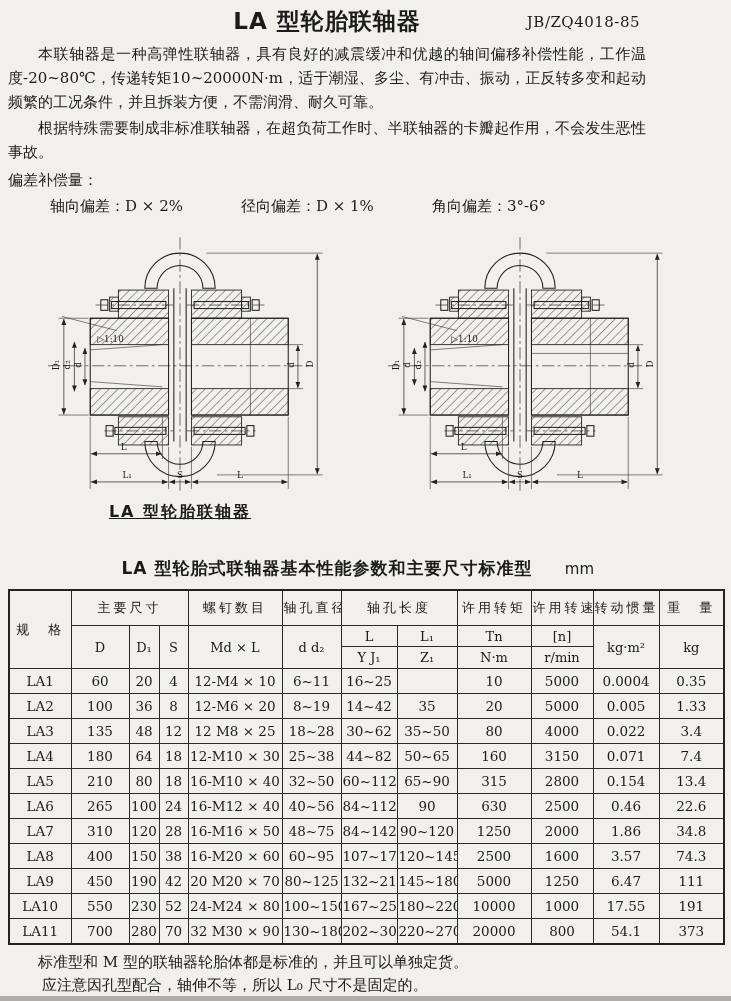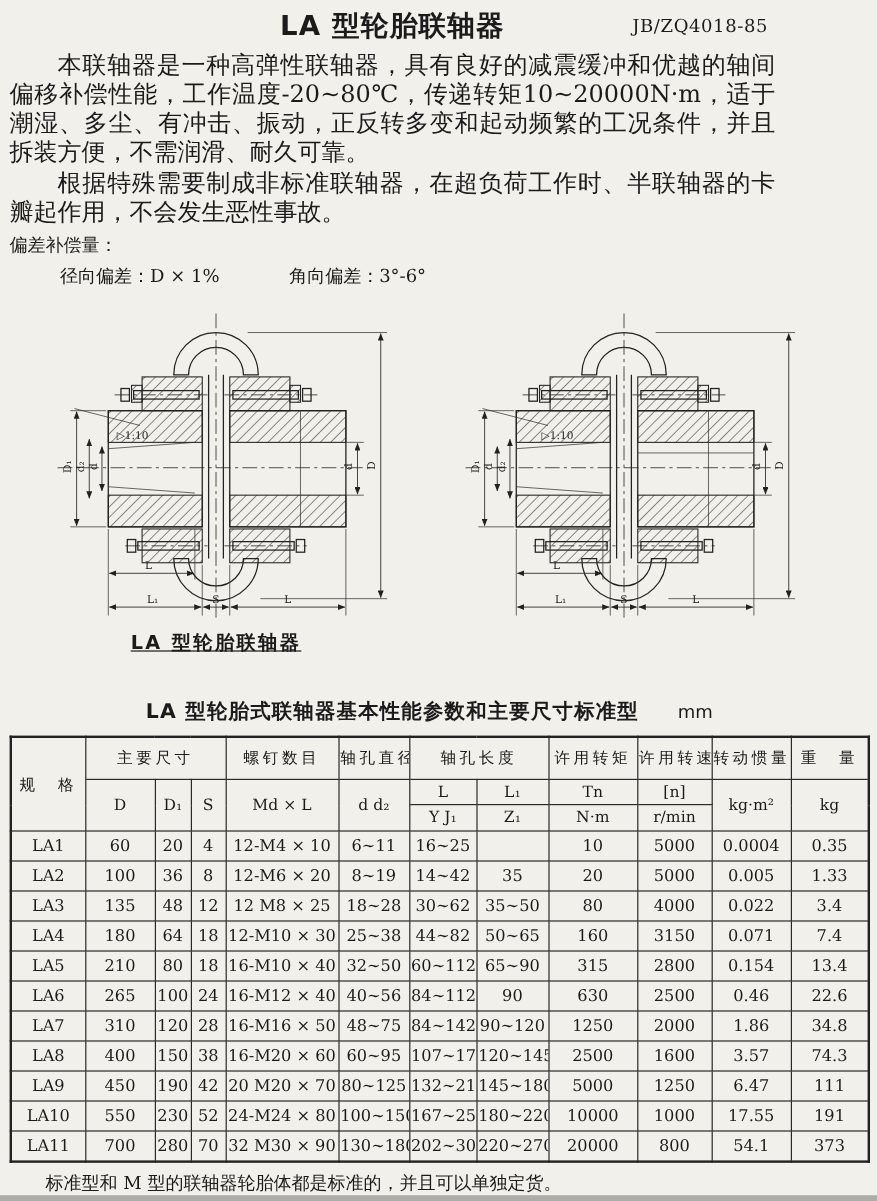--- a/index.html
+++ b/index.html
@@ -14,21 +14,21 @@
 
   
   .doc-header{position:relative;height:34px;}
   .doc-title{
     margin:0;text-align:center;font-size:23px;font-weight:bold;
     font-family:"DejaVu Sans","Liberation Sans",sans-serif;letter-spacing:1px;
   }
   .std-no{position:absolute;right:6px;top:7px;font-size:15px;letter-spacing:.5px;}
 
   
-  .para{margin:2px 0 0 0;text-indent:2em;font-size:20px;line-height:24px;text-align:justify;}
+  .para{margin:2px 0 0 0;text-indent:2em;font-size:15px;line-height:24px;text-align:justify;}
   .offset-head{margin-top:4px;font-size:15px;line-height:24px;}
   .offset-line{margin:2px 0 0 42px;font-size:15px;line-height:24px;display:flex;gap:58px;}
   .offset-item span{white-space:pre;}
 
   
   .figures{display:flex;justify-content:space-between;margin-top:14px;padding:0 2px;}
   .fig{margin:0;width:352px;text-align:center;text-decoration:underline;}
   .fig svg{display:block;margin:0 auto;}
   .fig figcaption{
     margin-top:6px;font-size:16px;font-weight:bold;letter-spacing:2px;
@@ -78,20 +78,21 @@
 
   <div class="doc-header">
     <h1 class="doc-title">LA 型轮胎联轴器</h1>
     <div class="std-no">JB/ZQ4018-85</div>
   </div>
 
   <p class="para">本联轴器是一种高弹性联轴器，具有良好的减震缓冲和优越的轴间偏移补偿性能，工作温度-20~80℃，传递转矩10~20000N·m，适于潮湿、多尘、有冲击、振动，正反转多变和起动频繁的工况条件，并且拆装方便，不需润滑、耐久可靠。</p>
   <p class="para">根据特殊需要制成非标准联轴器，在超负荷工作时、半联轴器的卡瓣起作用，不会发生恶性事故。</p>
   <div class="offset-head">偏差补偿量：</div>
   <div class="offset-line">
+    <span class="offset-item"><span>轴向偏差：</span><span>D × 2%</span></span>
     <span class="offset-item"><span>径向偏差：</span><span>D × 1%</span></span>
     <span class="offset-item"><span>角向偏差：</span><span>3°-6°</span></span>
   </div>
 
   <div class="figures">
 
     <figure class="fig">
       <svg width="340" height="264" viewBox="0 0 340 300">
         <defs>
           <pattern id="hA" patternUnits="userSpaceOnUse" width="7" height="7" patternTransform="rotate(45)">

